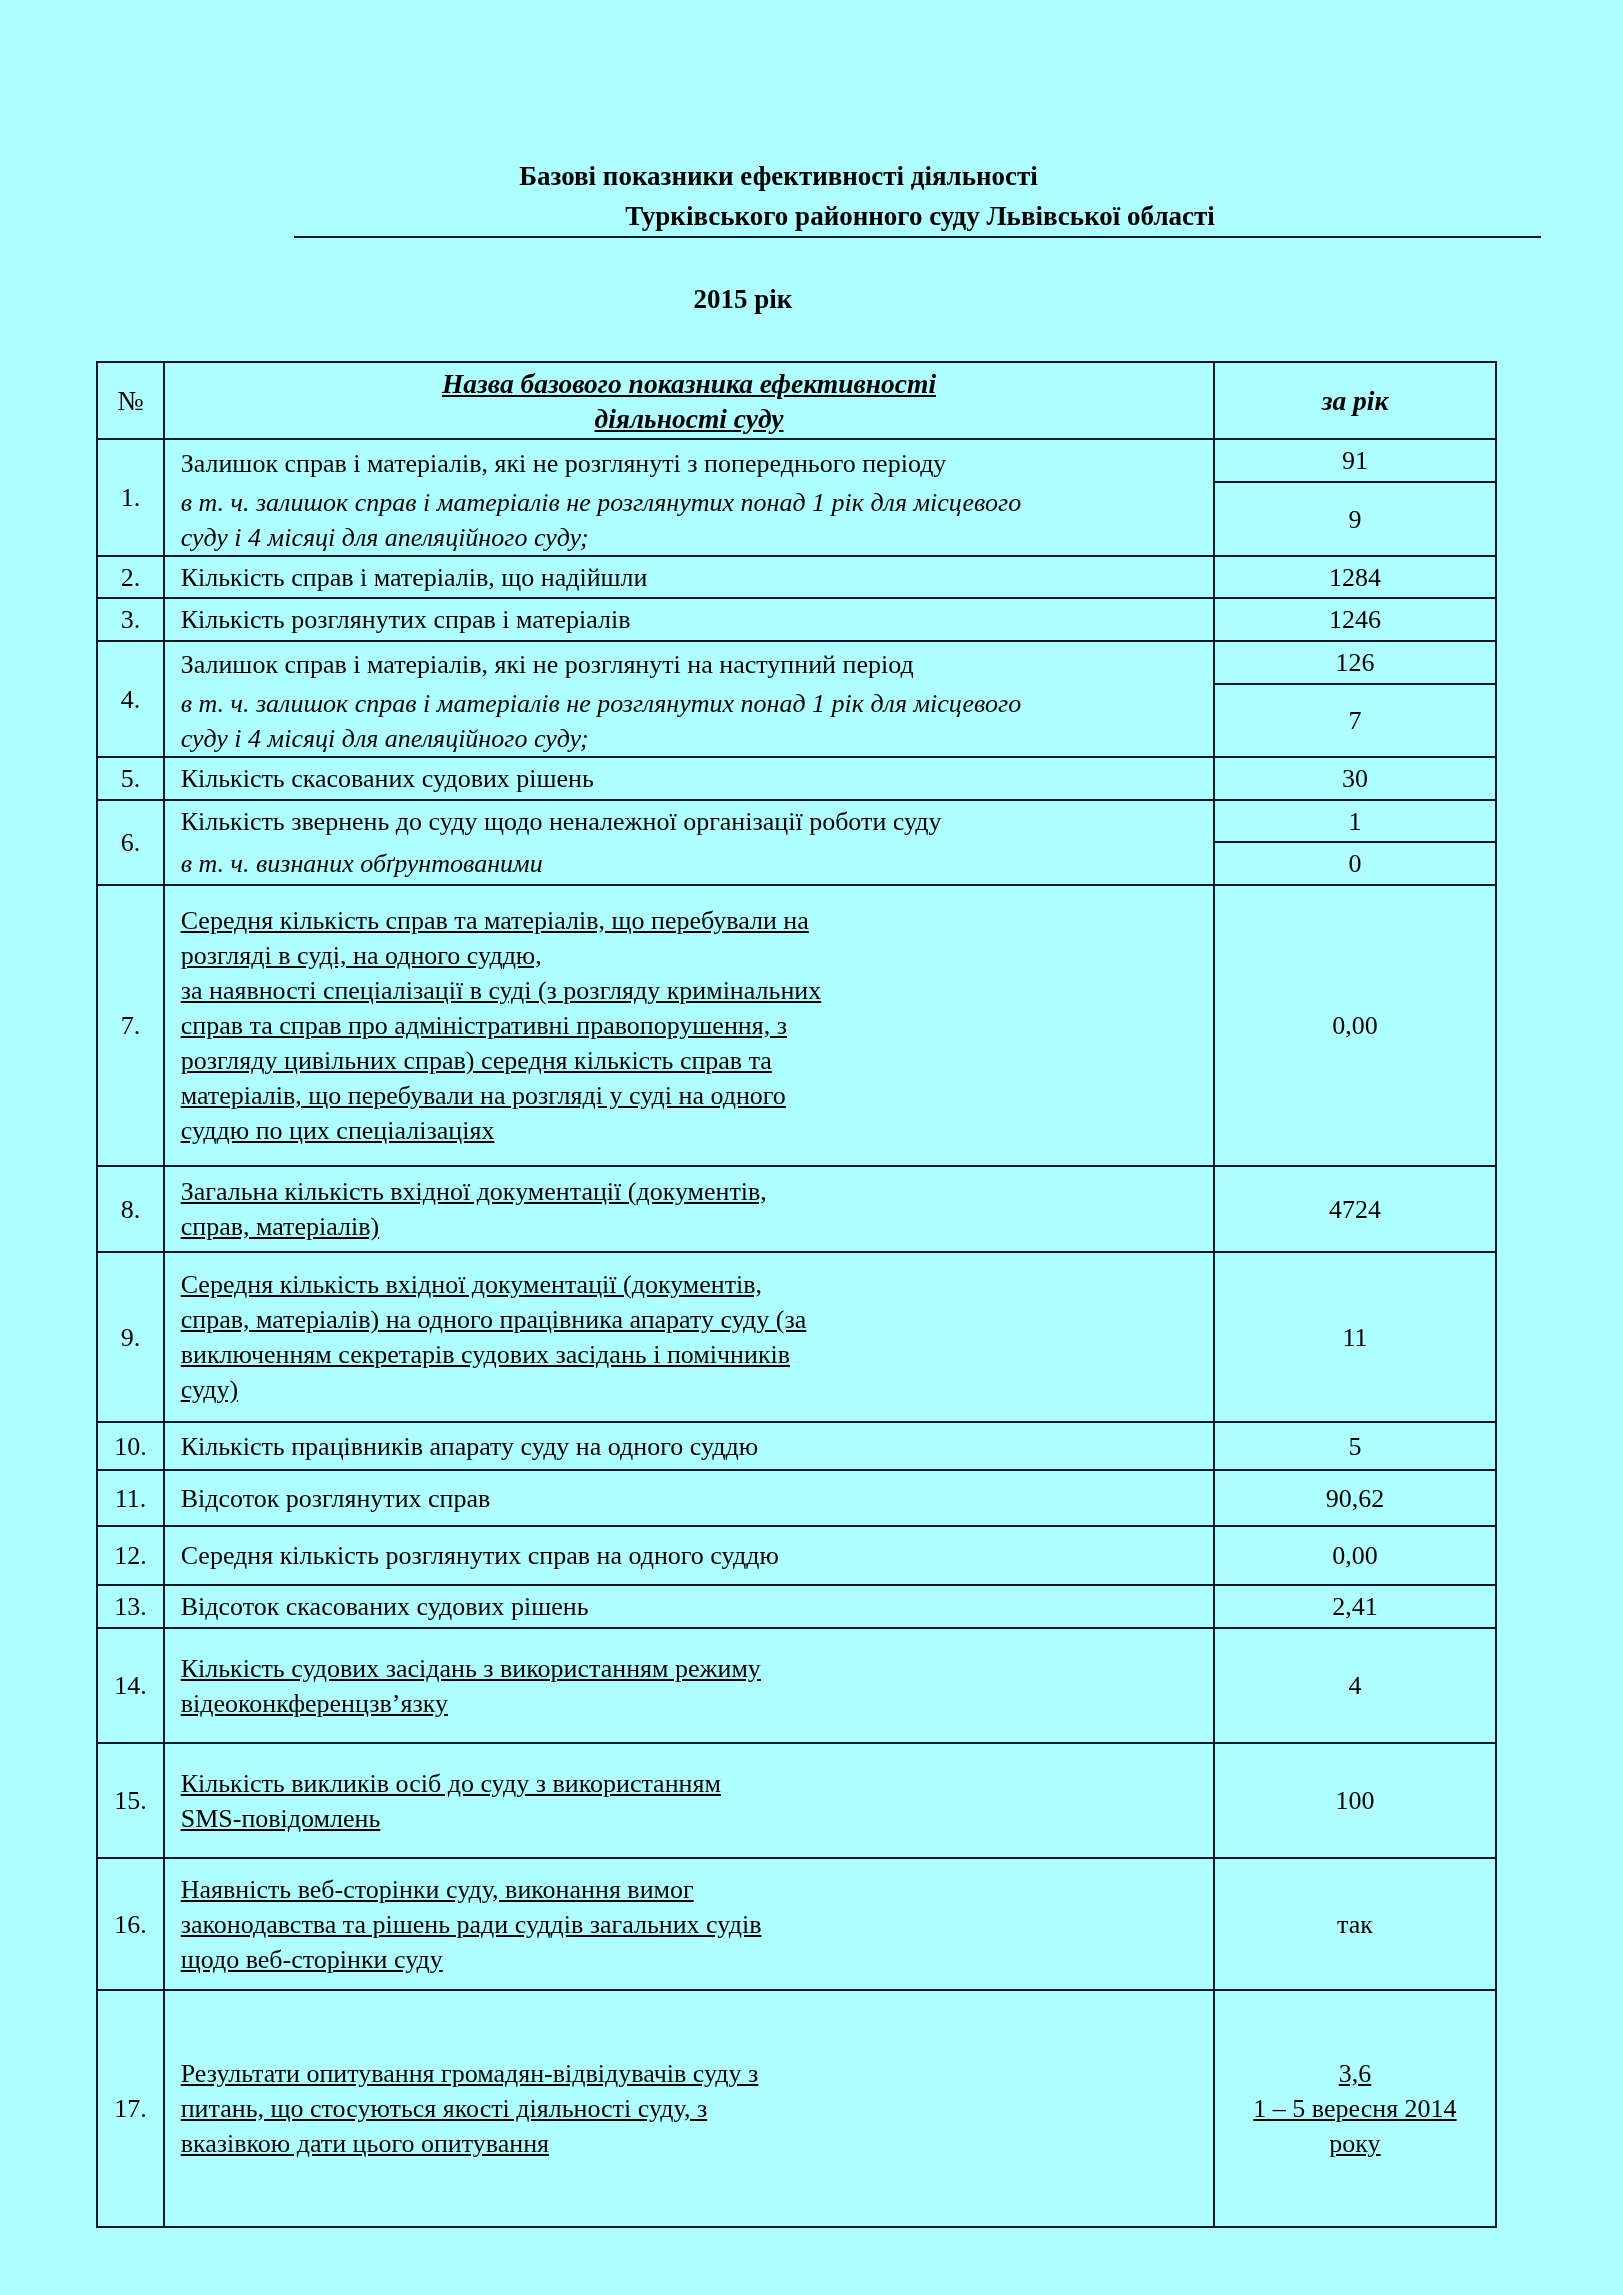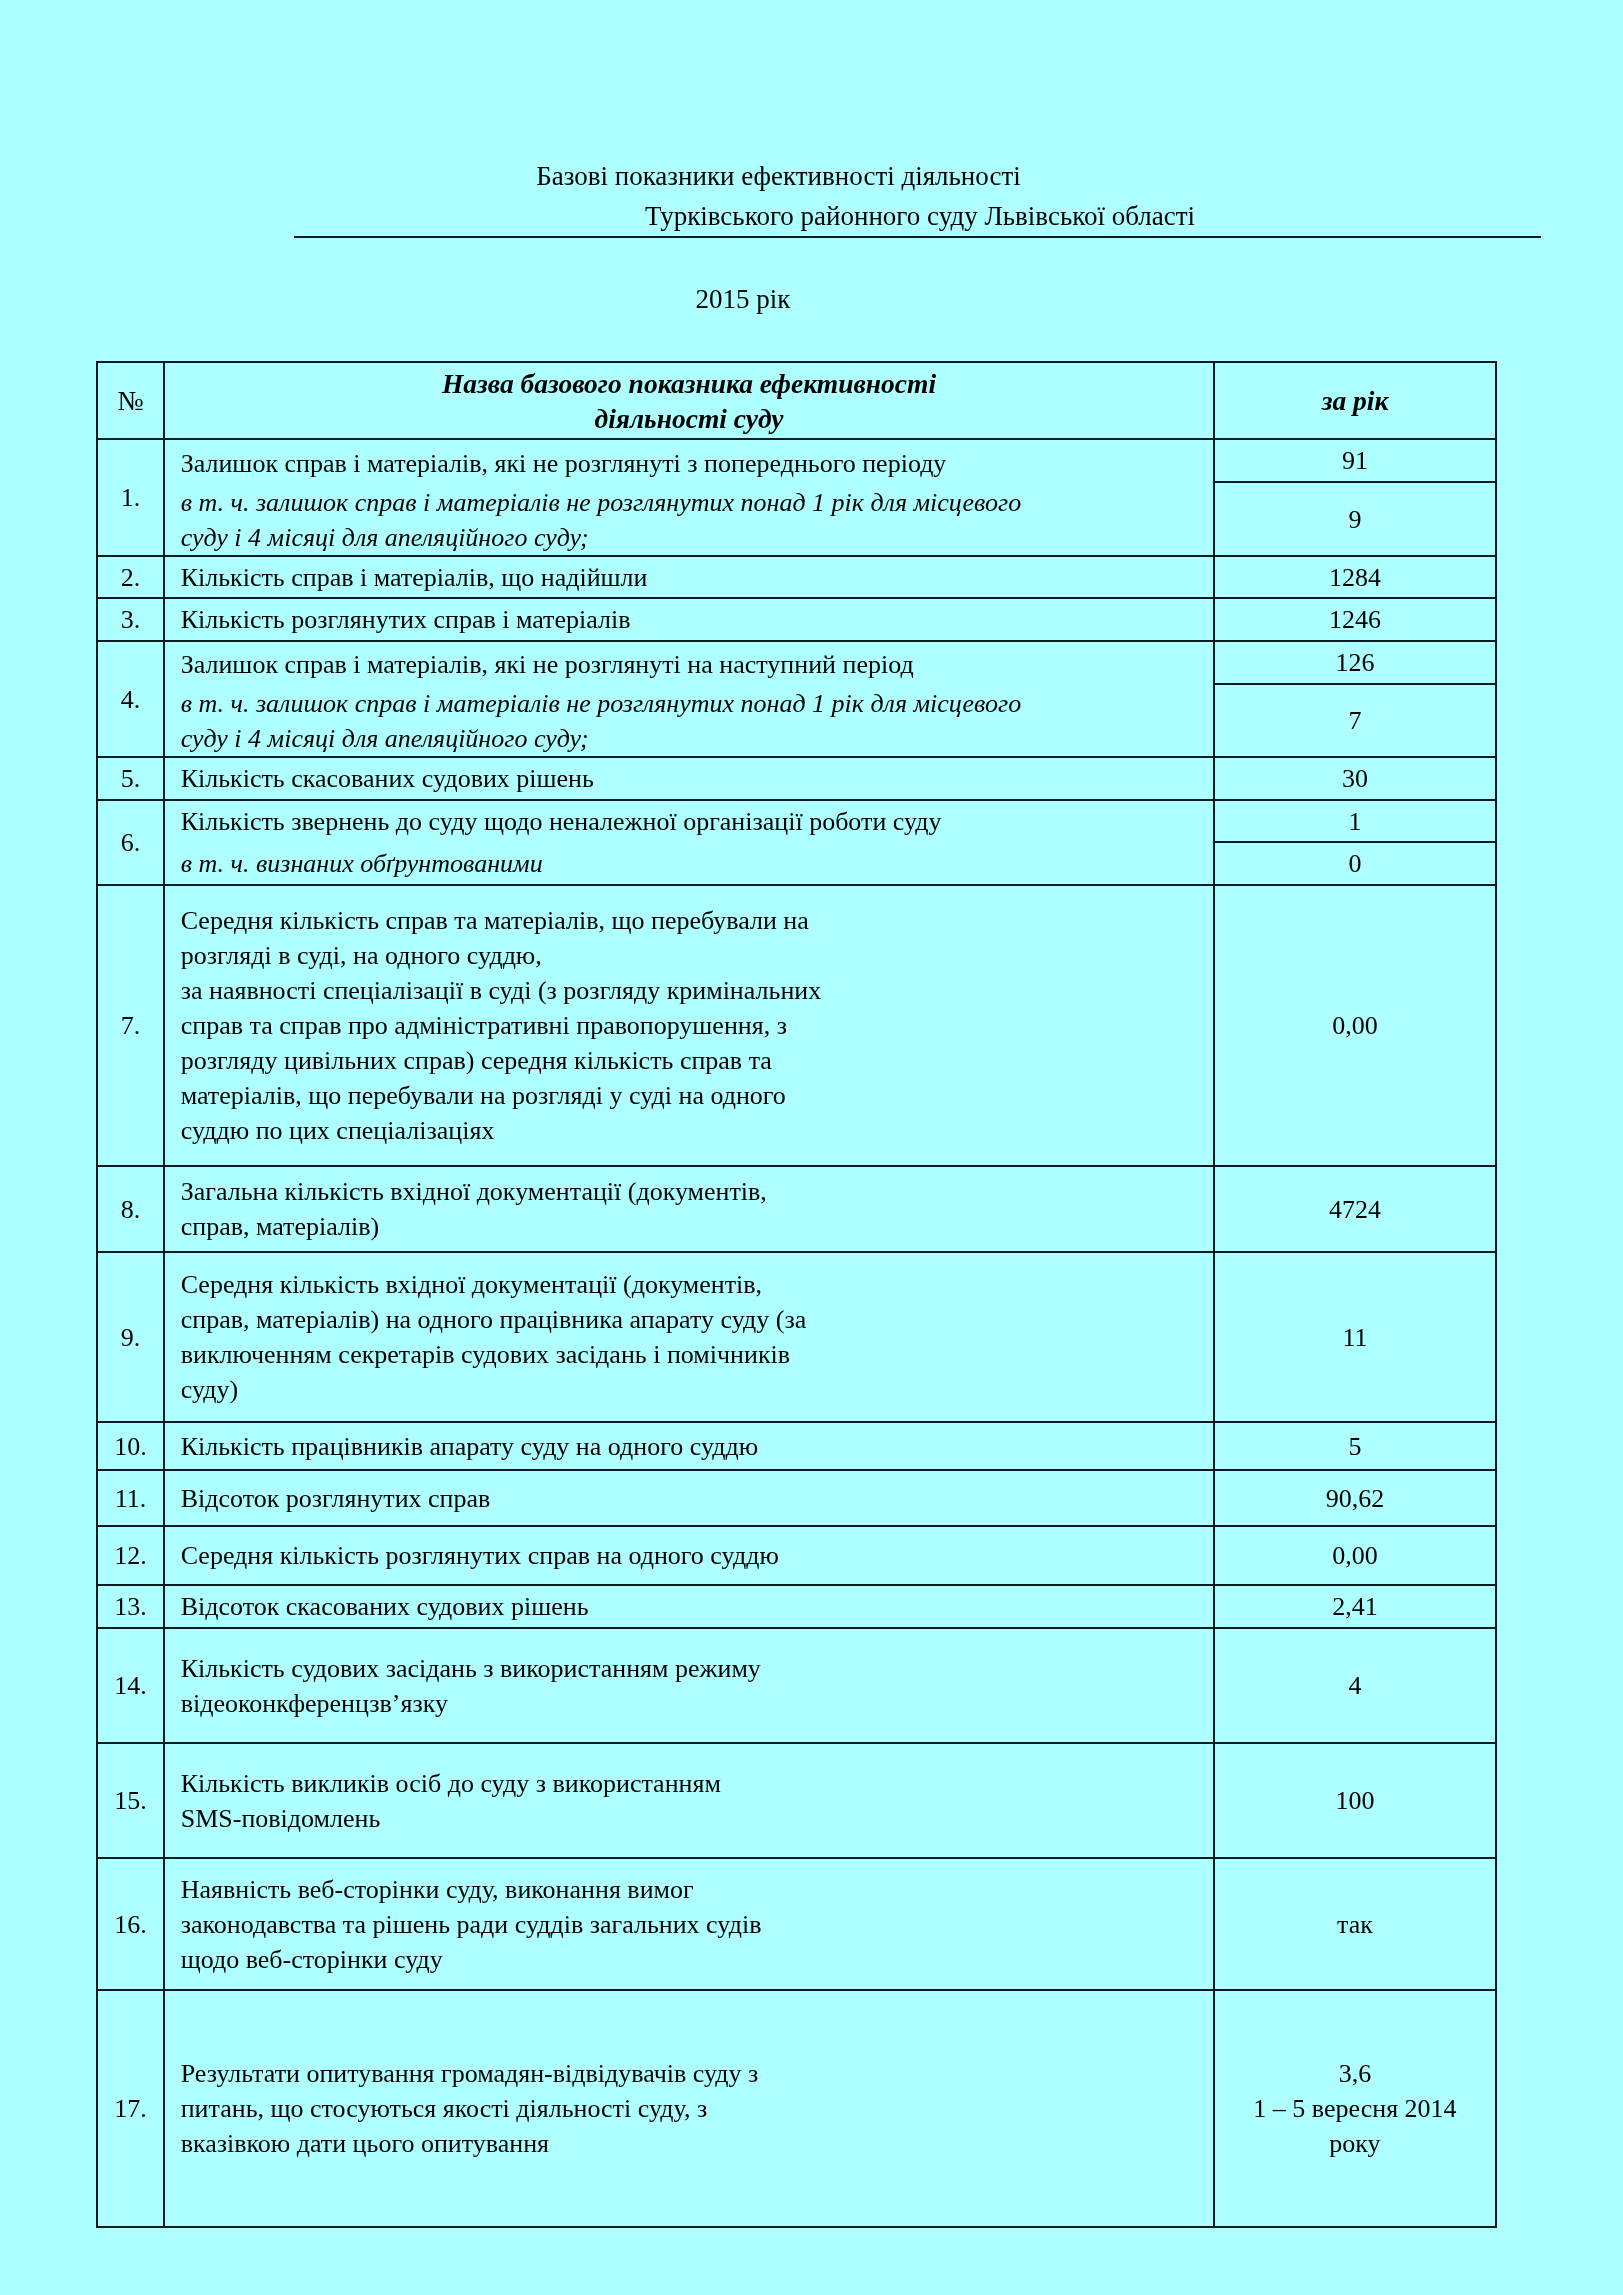--- a/index.html
+++ b/index.html
@@ -9,21 +9,21 @@
       background: #AEFFFF;
       font-family: "Liberation Serif", "DejaVu Serif", serif;
       color: #000;
       position: relative;
       overflow: hidden;
     }
     .title {
       position: absolute;
       left: 0; width: 1623px;
       text-align: center;
-      font-weight: normal;
+      font-weight: bold;
       font-size: 27px;
       line-height: 33px;
     }
     #title1 { top: 160px; left: 170px; width: 1217px; }
     #title2 { top: 200px; left: 308px; width: 1224px; }
     .underline {
       position: absolute;
       left: 294px; top: 236px;
       width: 1247px; height: 2px;
       background: #0b1a22;
@@ -45,21 +45,21 @@
       vertical-align: middle;
     }
     col.c-num { width: 67px; }
     col.c-name { width: 1050px; }
     col.c-val { width: 282px; }
     th { font-style: italic; font-weight: bold; font-size: 27.5px; line-height: 35px; }
     .num { text-align: center; }
     .name { text-align: left; padding-left: 15.7px !important; padding-right: 13px !important; }
     .val { text-align: center; }
     .it { font-style: italic; }
-    .lines span { display: block; }
+    .lines span { display: block; text-decoration: underline; }
   </style>
 </head>
 <body>
 
 <div class="title" id="title1">Базові показники ефективності діяльності</div>
 <div class="title" id="title2">Турківського районного суду Львівської області</div>
 <div class="underline"></div>
 <div class="title" id="year">2015 рік</div>
 
 <table class="kpi">

